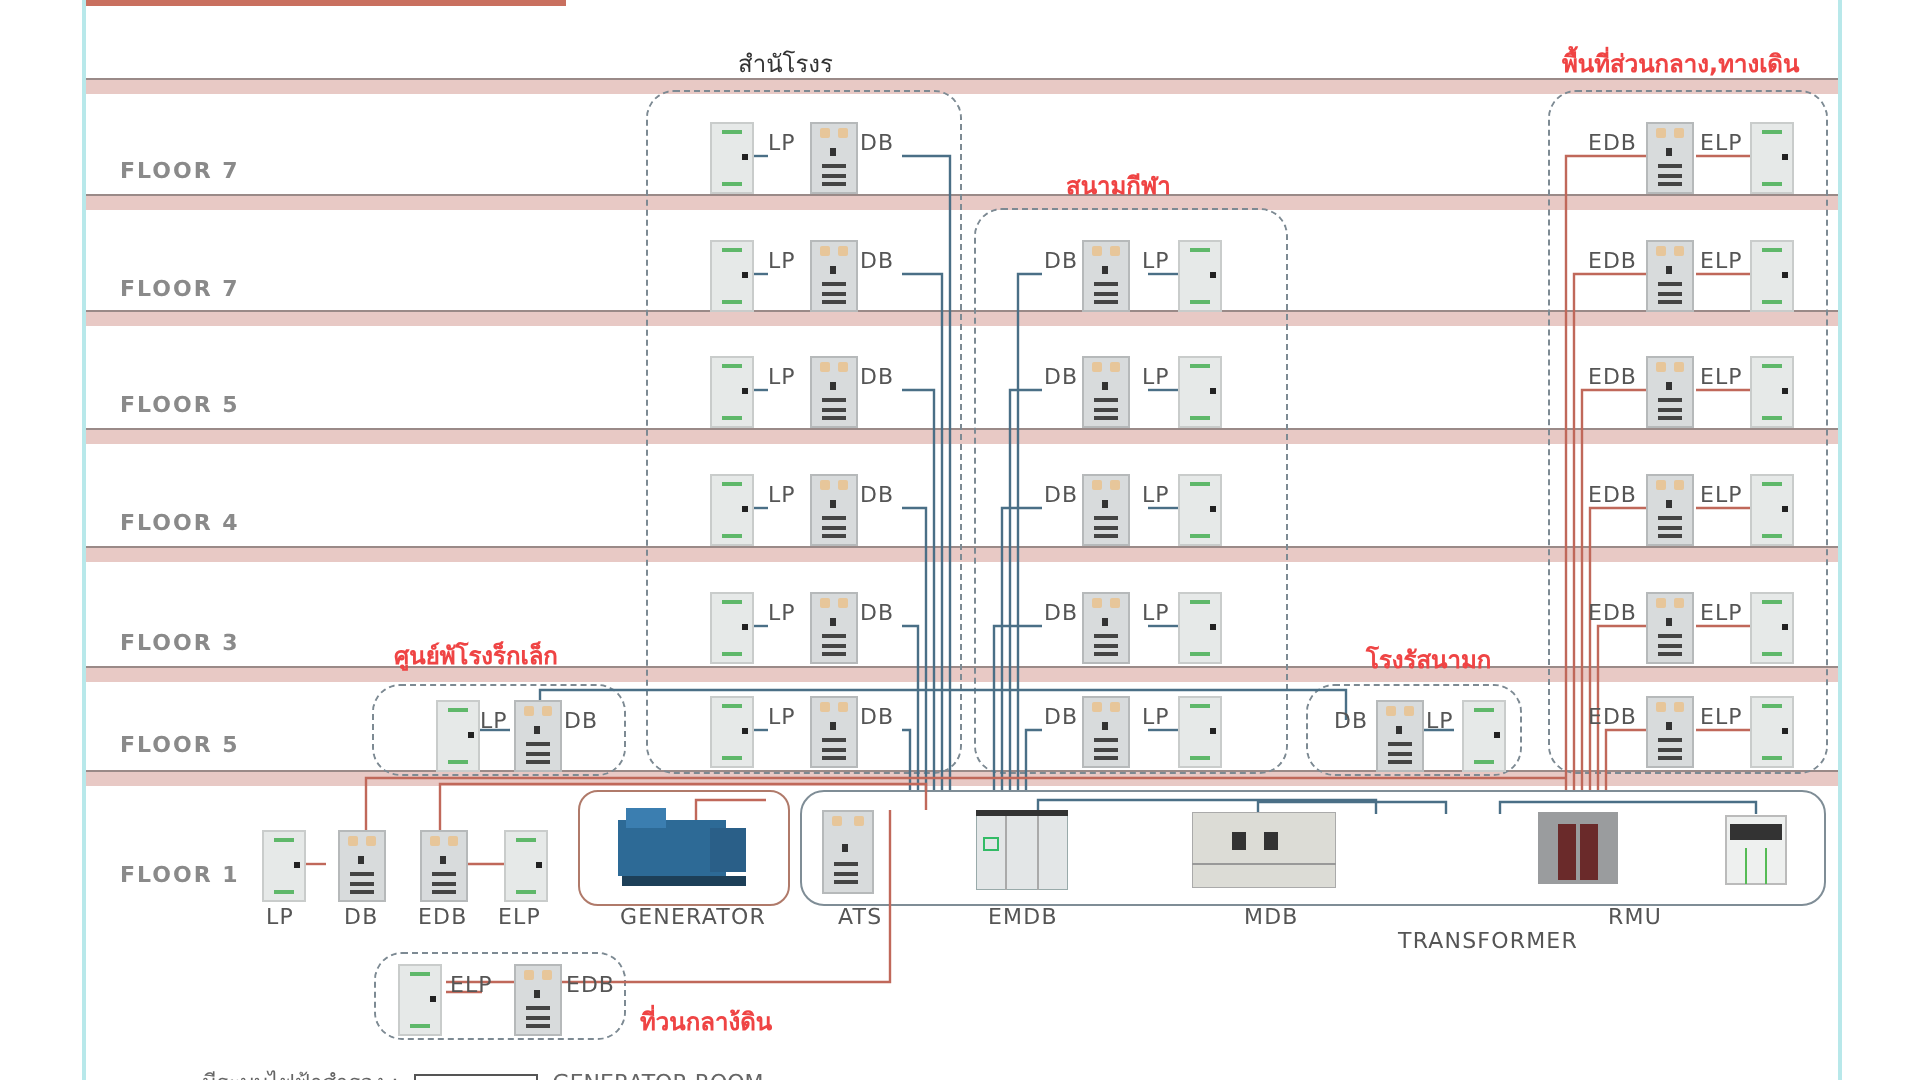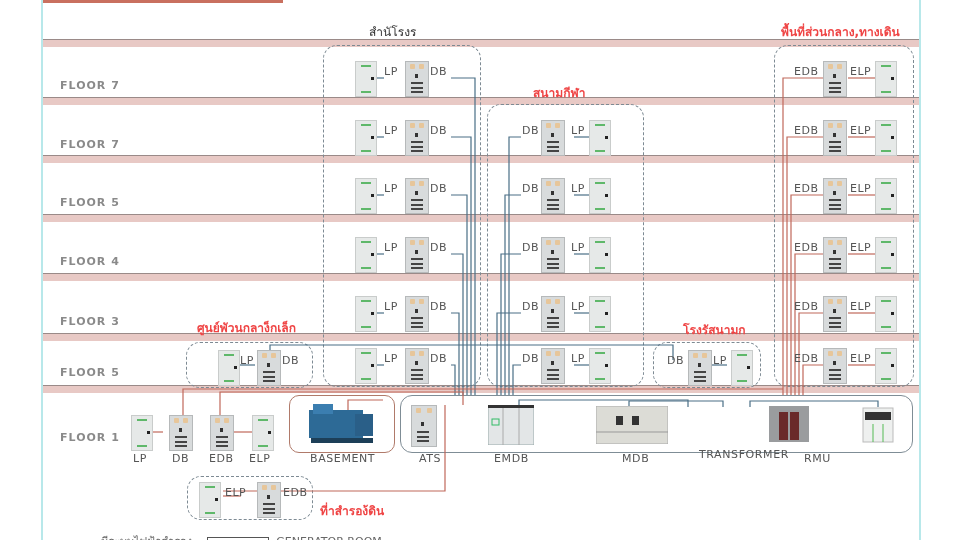--- a/index.html
+++ b/index.html
@@ -49,23 +49,23 @@
   <div class="floor-label" style="top:196px">FLOOR 5</div>
   <div class="floor-label" style="top:255px">FLOOR 4</div>
   <div class="floor-label" style="top:315px">FLOOR 3</div>
   <div class="floor-label" style="top:366px">FLOOR 5</div>
   <div class="floor-label" style="top:431px">FLOOR 1</div>
 
 
   <div class="zone-title light" style="left:326px;top:22px">สำนัโรงร</div>
   <div class="zone-title" style="left:490px;top:83px">สนามกีฬา</div>
   <div class="zone-title" style="left:738px;top:22px">พื้นที่ส่วนกลาง,ทางเดิน</div>
-  <div class="zone-title" style="left:154px;top:318px">ศูนย์พัวนกลาง็กเล็ก</div>
+  <div class="zone-title" style="left:154px;top:318px">ศูนย์พัโรงร็กเล็ก</div>
   <div class="zone-title" style="left:640px;top:320px">โรงรัสนามก</div>
-  <div class="zone-title" style="left:277px;top:501px">ที่าสำรอง้ดิน</div>
+  <div class="zone-title" style="left:277px;top:501px">ที่วนกลาง้ดิน</div>
 
   <div class="dash" style="left:280px;top:45px;width:156px;height:340px"></div>
   <div class="dash" style="left:444px;top:104px;width:155px;height:281px"></div>
   <div class="dash" style="left:731px;top:45px;width:138px;height:340px"></div>
   <div class="dash" style="left:143px;top:342px;width:125px;height:44px"></div>
   <div class="dash" style="left:610px;top:342px;width:106px;height:44px"></div>
   <div class="dash" style="left:144px;top:476px;width:124px;height:42px"></div>
 
   <div class="genbox" style="left:246px;top:395px;width:104px;height:56px"></div>
   <div class="f1box" style="left:357px;top:395px;width:511px;height:56px"></div>
@@ -440,25 +440,25 @@
     <rect x="0" y="0" width="40" height="36" fill="#9a9c9e"></rect>
       <rect x="10" y="6" width="9" height="28" fill="#6a2a2a"></rect>
       <rect x="21" y="6" width="9" height="28" fill="#6a2a2a"></rect>
   </svg>
   <svg style="position:absolute;left:818px;top:404px" width="34" height="40">
     <rect x="2" y="4" width="30" height="34" fill="#eef0ef" stroke="#bbb"></rect>
       <rect x="4" y="8" width="26" height="8" fill="#333"></rect>
     <line x1="12" y1="20" x2="12" y2="38" stroke="#5b5"></line>
       <line x1="22" y1="20" x2="22" y2="38" stroke="#5b5"></line>
   </svg>
-  <div class="big-lbl" style="left:267px;top:452px">BASEMENT</div>
+  <div class="big-lbl" style="left:267px;top:452px">GENERATOR</div>
   <div class="big-lbl" style="left:376px;top:452px">ATS</div>
   <div class="big-lbl" style="left:451px;top:452px">EMDB</div>
   <div class="big-lbl" style="left:579px;top:452px">MDB</div>
-  <div class="big-lbl" style="left:656px;top:448px">TRANSFORMER</div>
+  <div class="big-lbl" style="left:656px;top:464px">TRANSFORMER</div>
   <div class="big-lbl" style="left:761px;top:452px">RMU</div>
 
   <div class="panel" style="left:156px;top:482px">
       <span class="dot"></span>
     </div>
   <div class="eq-lbl" style="left:182px;top:486px">ELP</div>
   <div class="db" style="left:214px;top:482px">
       <span class="t1"></span>
       <span class="t2"></span>
       <span class="c"></span>

